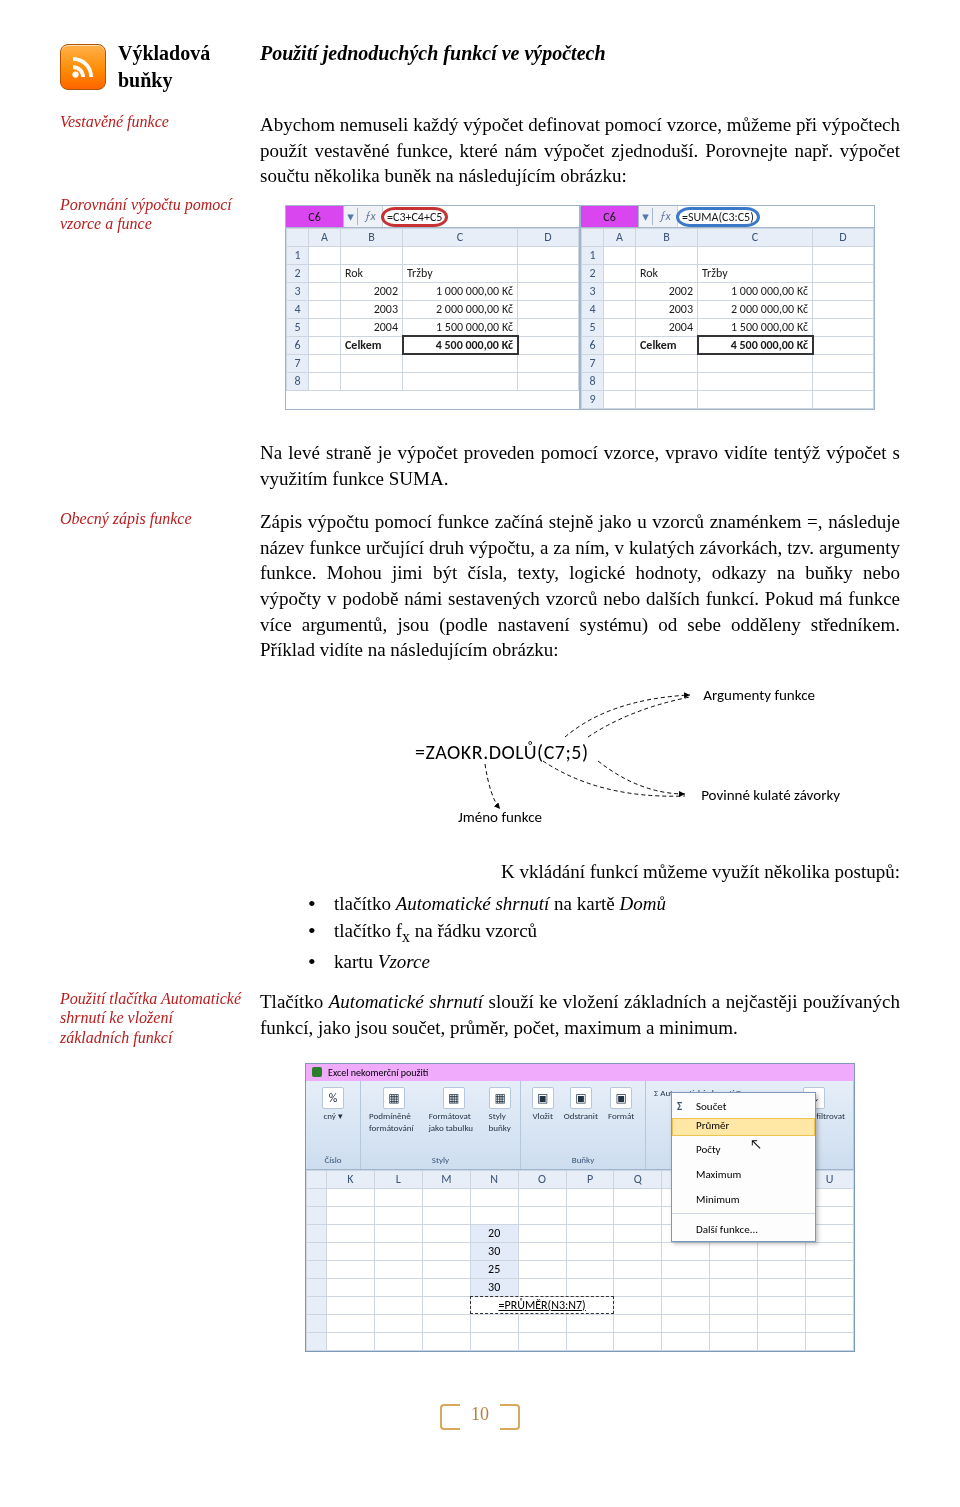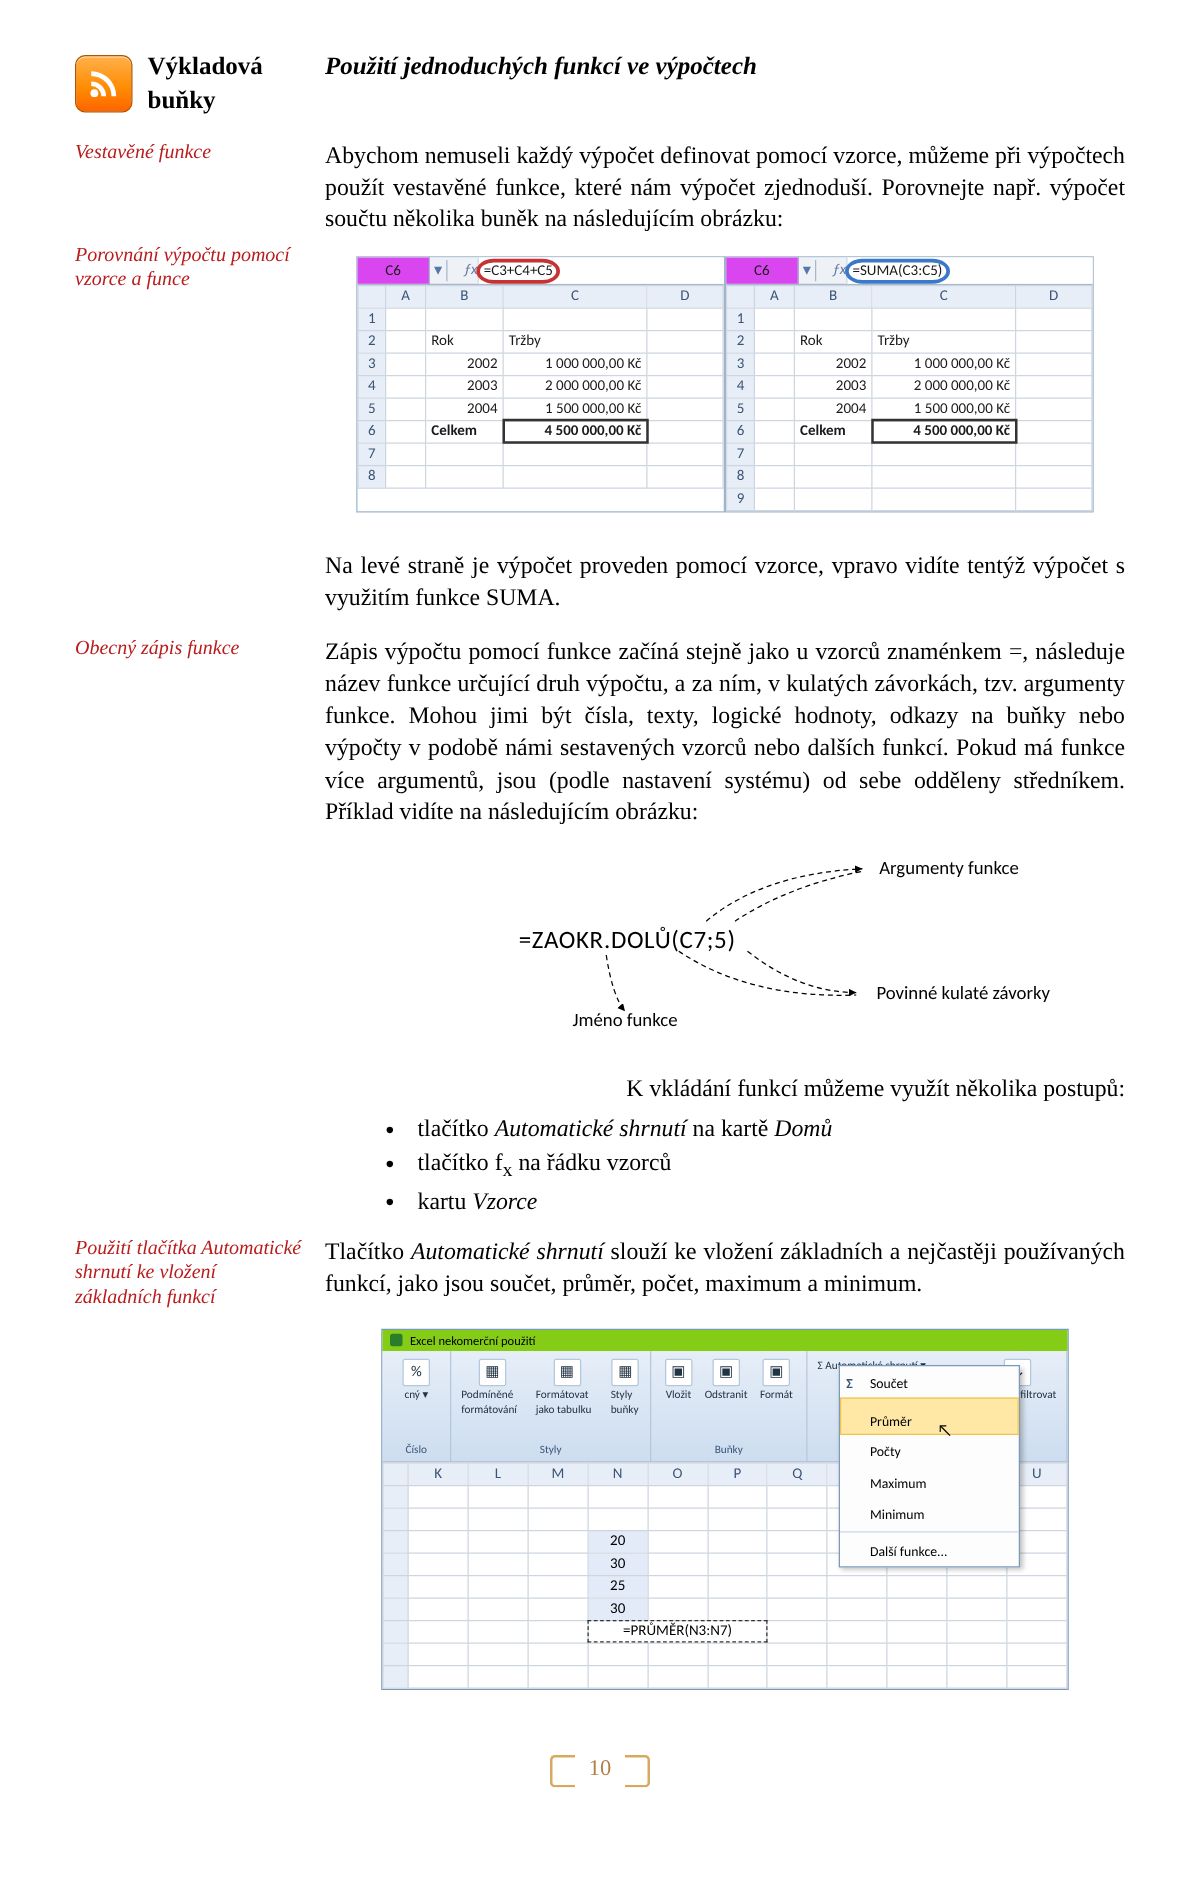--- a/index.html
+++ b/index.html
@@ -60,21 +60,21 @@
     background: #fff;
     font-family: Calibri, Arial, sans-serif;
     font-size: 13px;
     color: #1a1a1a;
   }
   .excel-pair { display: flex; gap: 0; justify-content: center; margin: 10px 0 30px 0; }
   .excel-pair .excel-frag { width: 295px; }
   .excel-top { display: flex; align-items: center; height: 22px; border-bottom: 1px solid #a5b8cc; background: #eef2f7; }
   .namebox { width: 58px; border-right: 1px solid #a5b8cc; text-align: center; font-size: 12px; height: 100%; line-height: 22px; background:#d946ef;}
   .namebox-dd { width: 14px; text-align:center; color:#5577aa; border-right:1px solid #a5b8cc;}
-  .fx-label { width: 24px; text-align: right; font-style: italic; color:#6378a0; font-size: 12px; }
+  .fx-label { width: 24px; text-align: center; font-style: italic; color:#6378a0; font-size: 12px; }
   .formula-val { flex: 1; padding-left: 4px; font-size: 12px; background:#fff; height:100%; line-height:22px; border-left:1px solid #ccd6e2;}
   .highlight-red { position: relative; }
   .highlight-red::after {
     content:""; position:absolute; inset:-3px -6px; border:3px solid #c83232; border-radius: 14px / 10px; pointer-events:none;
   }
   .highlight-blue { position: relative; }
   .highlight-blue::after {
     content:""; position:absolute; inset:-3px -6px; border:3px solid #3c78c8; border-radius: 14px / 10px; pointer-events:none;
   }
   table.sheet { border-collapse: collapse; width: 100%; table-layout: fixed; }
@@ -107,44 +107,44 @@
     content: "•"; position: absolute; left: 0; top: -2px; font-size: 22px;
   }
 
   .ribbon-shot {
     width: 550px; margin: 12px auto 0 auto;
     border: 1px solid #7a99bb;
     font-family: "Segoe UI", Calibri, Arial, sans-serif;
     font-size: 10px;
     background:#fff;
   }
-  .ribbon-shot .titlebar { background:#84cc16; padding:2px 6px; font-size:10px; display:flex; align-items:center; gap:6px;}
+  .ribbon-shot .titlebar { background:#f0abfc; padding:2px 6px; font-size:10px; display:flex; align-items:center; gap:6px;}
   .ribbon-shot .ribbon { background: linear-gradient(#e6eef8,#cdddef); display:flex; border-bottom:1px solid #9fb5cc;}
   .rib-group { border-right:1px solid #b5c7da; padding: 4px 6px 2px 6px; display:flex; flex-direction:column; align-items:center; justify-content:space-between; gap:2px;}
   .rib-group .glabel { font-size:9px; color:#3a5577; text-align:center; margin-top:16px;}
   .rib-btns { display:flex; gap:6px; align-items:flex-start;}
   .rib-btn { display:flex; flex-direction:column; align-items:center; gap:1px; font-size:9px; color:#234; padding:2px;}
   .rib-btn .ico { width:22px; height:22px; background:#fff; border:1px solid #b5c7da; border-radius:2px; display:flex; align-items:center; justify-content:center; font-size:12px;}
   .autosum-dd {
     position:absolute; right:38px; top:28px;
     background:#fdfdfd; border:1px solid #7a99bb; box-shadow: 2px 2px 4px rgba(0,0,0,0.25);
     width:145px; font-size:11px; z-index:5;
   }
   .autosum-dd .dd-item { padding:7px 8px 3px 24px; position:relative; cursor:default;}
   .autosum-dd .dd-item.has-icon::before{ content:"Σ"; position:absolute; left:5px; font-weight:bold; color:#3a5577;}
-  .autosum-dd .dd-sel { background:#ffe8a6; border:1px solid #f0c34e; padding:12px 7px 2px 23px;}
+  .autosum-dd .dd-sel { background:#ffe8a6; border:1px solid #f0c34e; padding:0 7px 2px 23px;}
   .autosum-dd .dd-sep { border-top:1px solid #ccd6e2; margin:2px 0;}
   .ribbon-wrap { position:relative; }
   .cursor-ptr { position:absolute; right:92px; top:72px; z-index:6; font-size:14px;}
   .mini-sheet th, .mini-sheet td { height:15px; font-size:10px;}
   .mini-sheet td { text-align:center;}
   .mini-sheet { margin-top:0;}
   .sel-range { background: rgba(60,120,200,0.15); }
   .sel-active { outline: 1.5px dashed #333; outline-offset:-1px;}
-  .formula-live { text-align:right; padding-left:3px;}
+  .formula-live { text-align:right; padding-left:3px;text-decoration:underline;}
 
   .pagenum {
     margin: 50px auto 0 auto;
     width: 80px;
     text-align: center;
     font-size: 18px;
     position: relative;
     color: #b47f45;
   }
   .pagenum::before, .pagenum::after {

